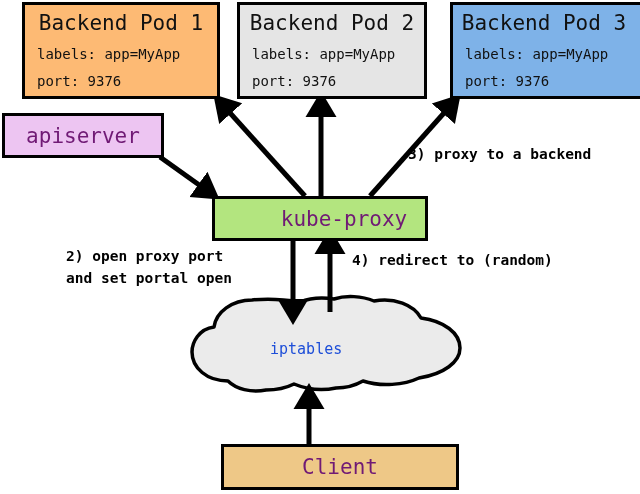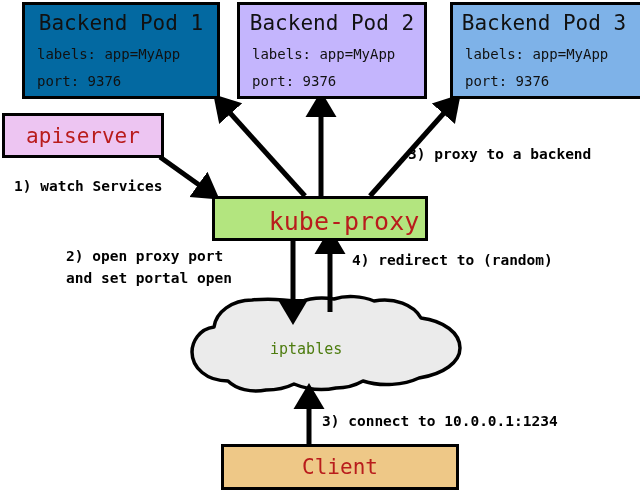--- a/index.html
+++ b/index.html
@@ -35,21 +35,21 @@
     left: 12px;
     font-size: 14px;
     color: #111111;
     white-space: nowrap;
   }
   .center-label {
     position: absolute;
     left: 0;
     right: 0;
     text-align: center;
-    color: #b91c1c;
+    color: #701a75;
   }
   .annot {
     position: absolute;
     font-family: "DejaVu Sans Mono", monospace;
     font-weight: bold;
     font-size: 14.5px;
     color: #000000;
     line-height: 21px;
     white-space: pre;
     z-index: 5;
@@ -63,21 +63,21 @@
   #cloudsvg {
     position: absolute;
     left: 0;
     top: 0;
     z-index: 1;
   }
   .cloud-text {
     position: absolute;
     font-family: "DejaVu Sans Mono", monospace;
     font-size: 15px;
-    color: #4d7c0f;
+    color: #1d4ed8;
     z-index: 4;
   }
 </style>
 </head>
 <body>
 
 <div id="canvas">
 
   <svg id="cloudsvg" width="640" height="494">
     <g>
@@ -128,56 +128,54 @@
 
     <g>
       <line x1="330" y1="312" x2="330" y2="241" stroke="#000000" stroke-width="5" marker-end="url(#ah)"></line>
     </g>
 
     <g>
       <line x1="309" y1="444" x2="309" y2="396" stroke="#000000" stroke-width="5" marker-end="url(#ah)"></line>
     </g>
   </svg>
 
-  <div class="box" style="left:22px; top:2px; width:198px; height:97px; background:#0369a1;">
+  <div class="box" style="left:22px; top:2px; width:198px; height:97px; background:#fdba74;">
     <div class="pod-title" style="top:6px;">Backend Pod 1</div>
     <div class="pod-line" style="top:41px;">labels: app=MyApp</div>
     <div class="pod-line" style="top:68px;">port: 9376</div>
   </div>
 
-  <div class="box" style="left:237px; top:2px; width:190px; height:97px; background:#c4b5fd;">
+  <div class="box" style="left:237px; top:2px; width:190px; height:97px; background:#e5e5e5;">
     <div class="pod-title" style="top:6px;">Backend Pod 2</div>
     <div class="pod-line" style="top:41px;">labels: app=MyApp</div>
     <div class="pod-line" style="top:68px;">port: 9376</div>
   </div>
 
   <div class="box" style="left:450px; top:2px; width:196px; height:97px; background:#7eb2e8;">
     <div class="pod-title" style="top:6px; right:8px; left:0;">Backend Pod 3</div>
     <div class="pod-line" style="top:41px;">labels: app=MyApp</div>
     <div class="pod-line" style="top:68px;">port: 9376</div>
   </div>
 
   <div class="box" style="left:2px; top:113px; width:162px; height:45px; background:#edc5f2;">
     <div class="center-label" style="top:8px; font-size:21px;">apiserver</div>
   </div>
 
   <div class="box" style="left:212px; top:196px; width:216px; height:45px; background:#b3e57f;">
-    <div class="center-label" style="top:8px; font-size:25px;margin-left:48px;">kube-proxy</div>
+    <div class="center-label" style="top:8px; font-size:21px;margin-left:48px;">kube-proxy</div>
   </div>
 
   <div class="cloud-text" style="left:270px; top:340px;">iptables</div>
 
   <div class="box" style="left:221px; top:444px; width:238px; height:46px; background:#eec887;">
     <div class="center-label" style="top:8px; font-size:21px;">Client</div>
   </div>
 
-  <div class="annot" style="left:14px; top:176px;">1) watch Services</div>
 
   <div class="annot" style="left:66px; top:246px;">2) open proxy port</div>
   <div class="annot" style="left:66px; top:268px;">and set portal open</div>
 
-  <div class="annot" style="left:322px; top:411px;">3) connect to 10.0.0.1:1234</div>
 
   <div class="annot" style="left:352px; top:250px;">4) redirect to (random)</div>
 
   <div class="annot" style="left:408px; top:144px;">3) proxy to a backend</div>
 
 </div>
 
 </body></html>

